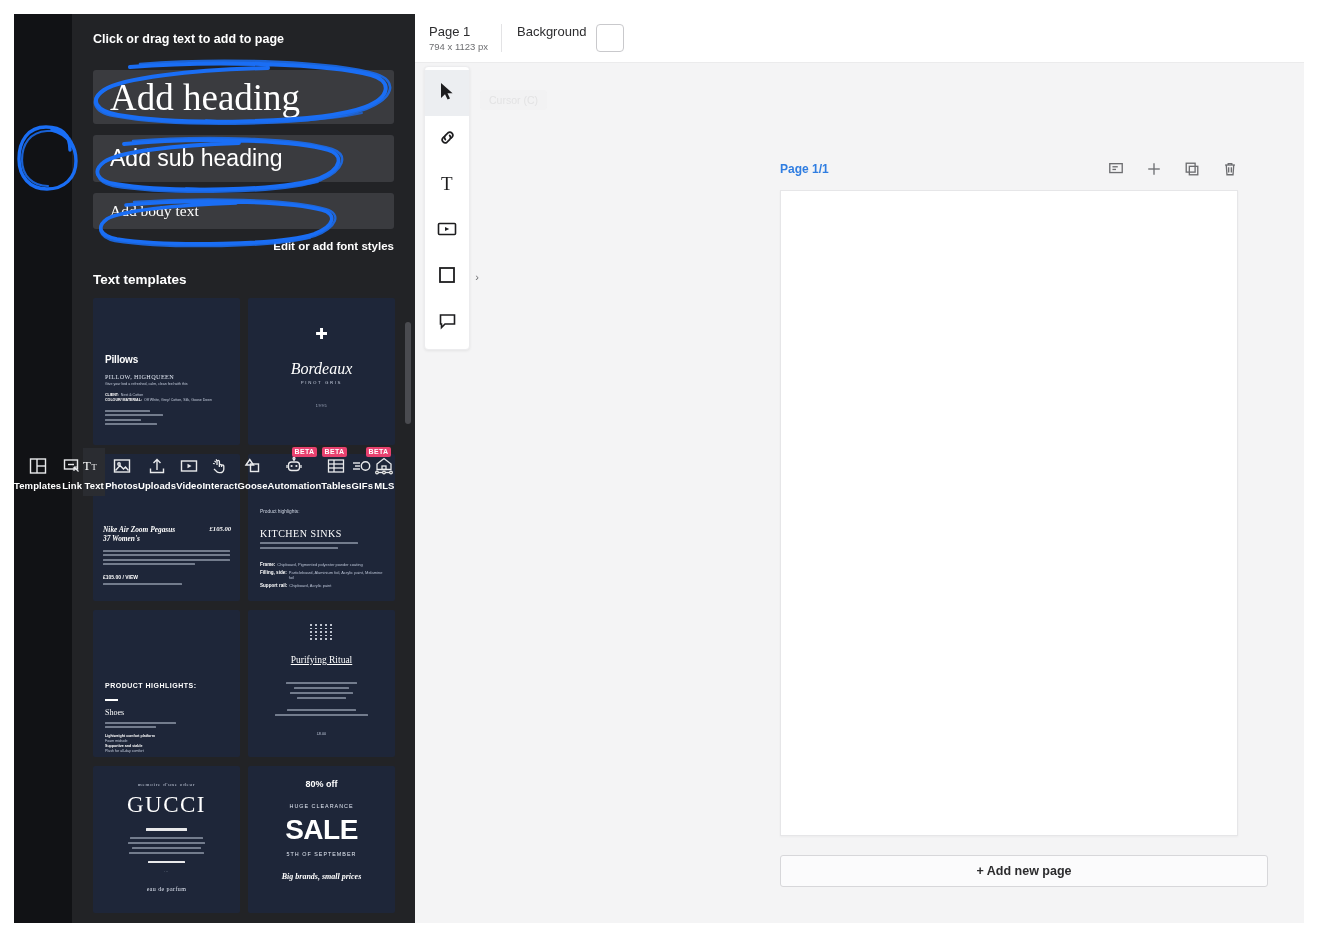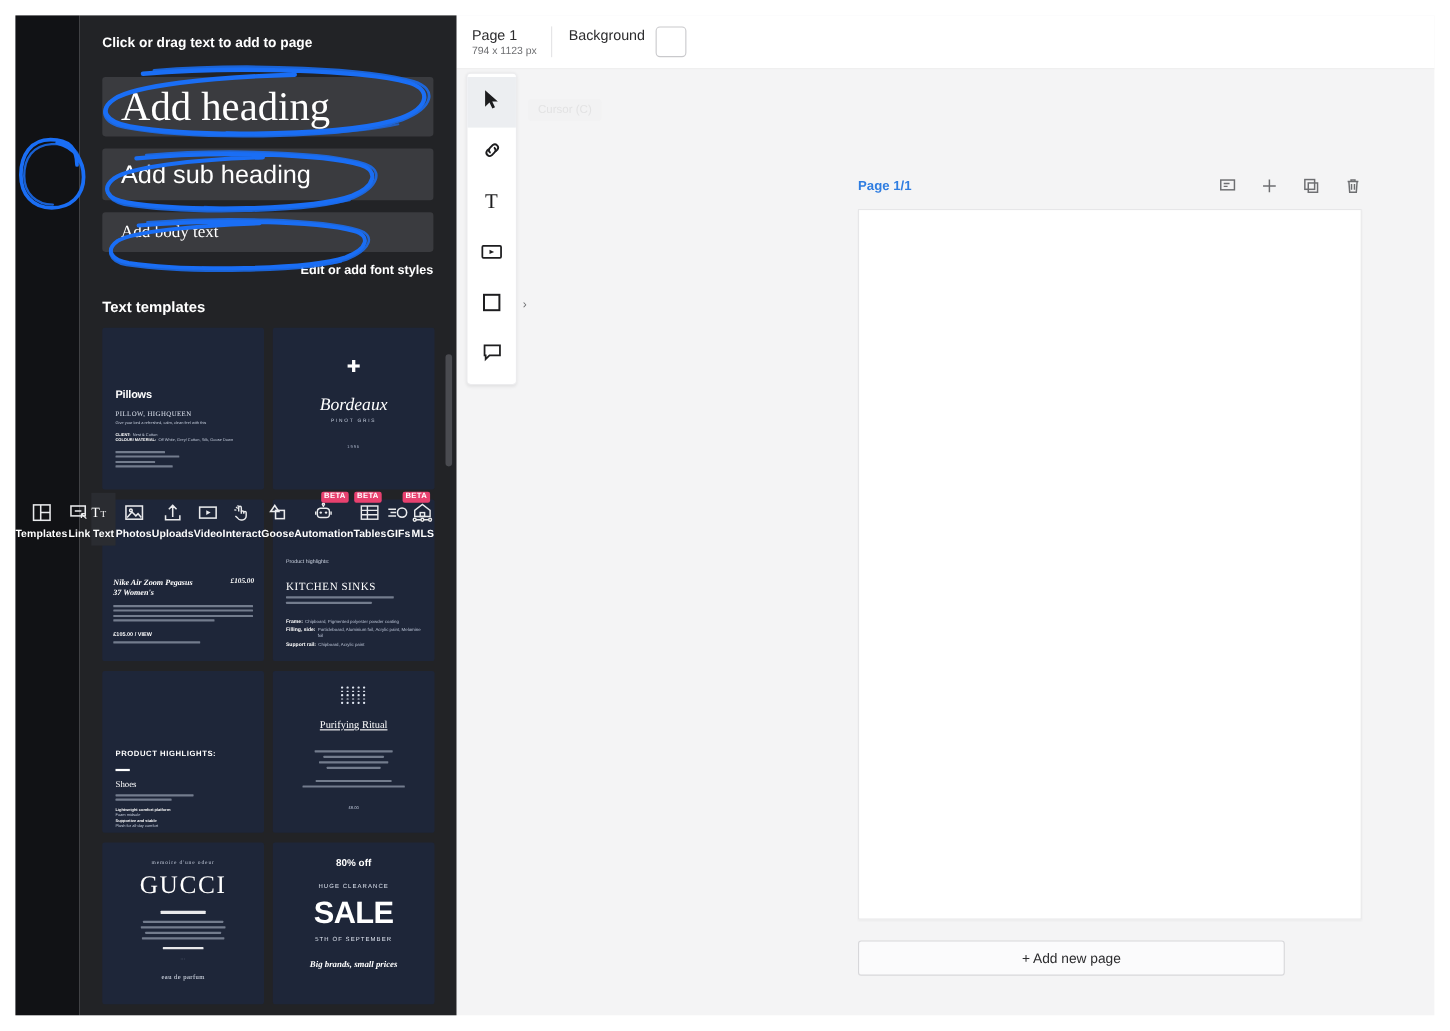--- a/index.html
+++ b/index.html
@@ -268,25 +268,25 @@
   .page-acts { display:flex; gap:22px; align-items:center; color:#6d6e71; }
   .page-acts .act { cursor:pointer; display:flex; }
   #page-thumb {
     width:458px; height:646px;
     background:#ffffff;
     border:1px solid #e6e6e8;
     box-shadow: 0 1px 2px rgba(0,0,0,.04);
   }
   #add-page {
     margin-top:19px;
-    width:388px; height:32px;
+    width:488px; height:32px;
     background:#fbfbfc;
     border:1px solid #d7d7da;
     border-radius:3px;
-    font-size:12.5px; font-weight:normal; color:#2c2c2e;
+    font-size:12.5px; font-weight:bold; color:#2c2c2e;
     display:flex; align-items:center; justify-content:center;
     cursor:pointer;
   }
 
   
   #annot {
     position:absolute; left:0; top:0;
     width:1318px; height:937px;
     pointer-events:none; z-index:50;
   }

